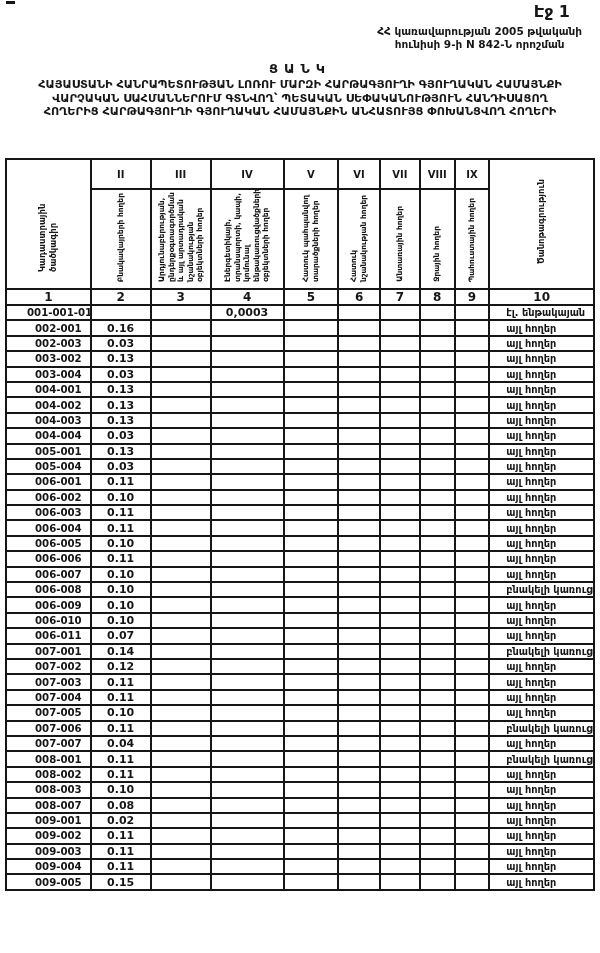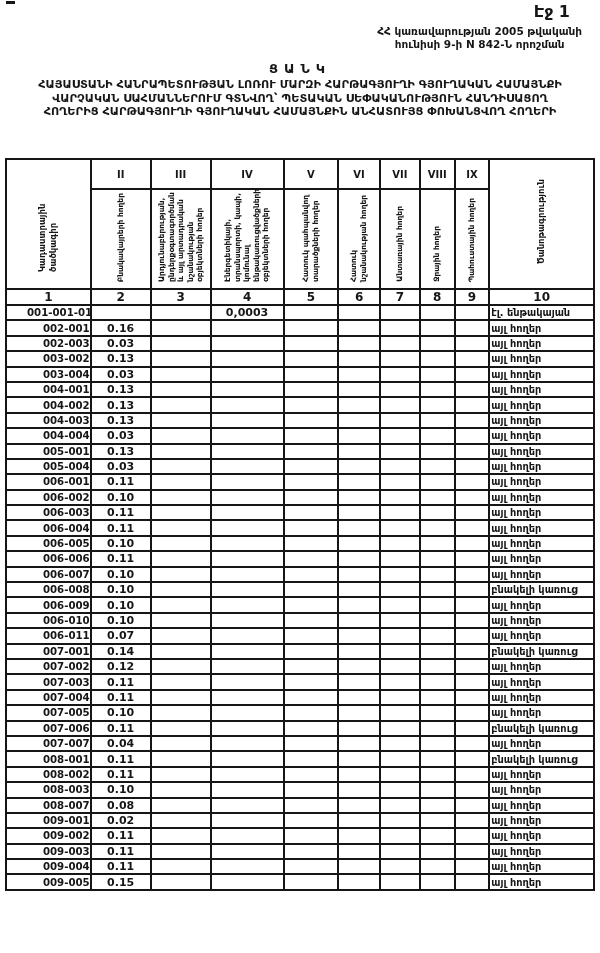--- a/index.html
+++ b/index.html
@@ -24,23 +24,23 @@
   .doc-table tr.roman-row th { height:30px; font-size:10px; font-weight:bold; text-align:center; vertical-align:middle; }
   .doc-table th.vert { vertical-align:bottom; text-align:center; height:95px; }
   .doc-table th.vert .vtext {
     writing-mode:vertical-rl; transform:rotate(180deg);
     display:inline-block; font-weight:bold; font-size:7.5px; line-height:9.6px;
     max-height:92px; text-align:left; margin-bottom:2px;
   }
   .doc-table th.vert.wide .vtext { font-size:8.5px; line-height:11px; max-height:100px; }
   .doc-table tr.num-row td { height:16px; text-align:center; font-weight:bold; font-size:12px; vertical-align:middle; }
   .doc-table tbody td { height:15.4px; font-weight:bold; font-size:11px; vertical-align:middle; white-space:nowrap; }
-  .doc-table tbody td.code { text-align:right; padding-left:20px; font-size:10.2px; }
+  .doc-table tbody td.code { text-align:center; padding-left:20px; font-size:10.2px; }
   .doc-table tbody td.val  { text-align:center; }
-  .doc-table tbody td.note { text-align:left; padding-left:1px; font-size:9.8px; }
+  .doc-table tbody td.note { text-align:left; padding-left:16px; font-size:9.8px; }
 </style>
 </head>
 <body>
 
 <div class="scan-mark"></div>
 
 <div class="page-label">Էջ 1</div>
 
 <div class="annex">
   <div>ՀՀ կառավարության 2005 թվականի</div>

